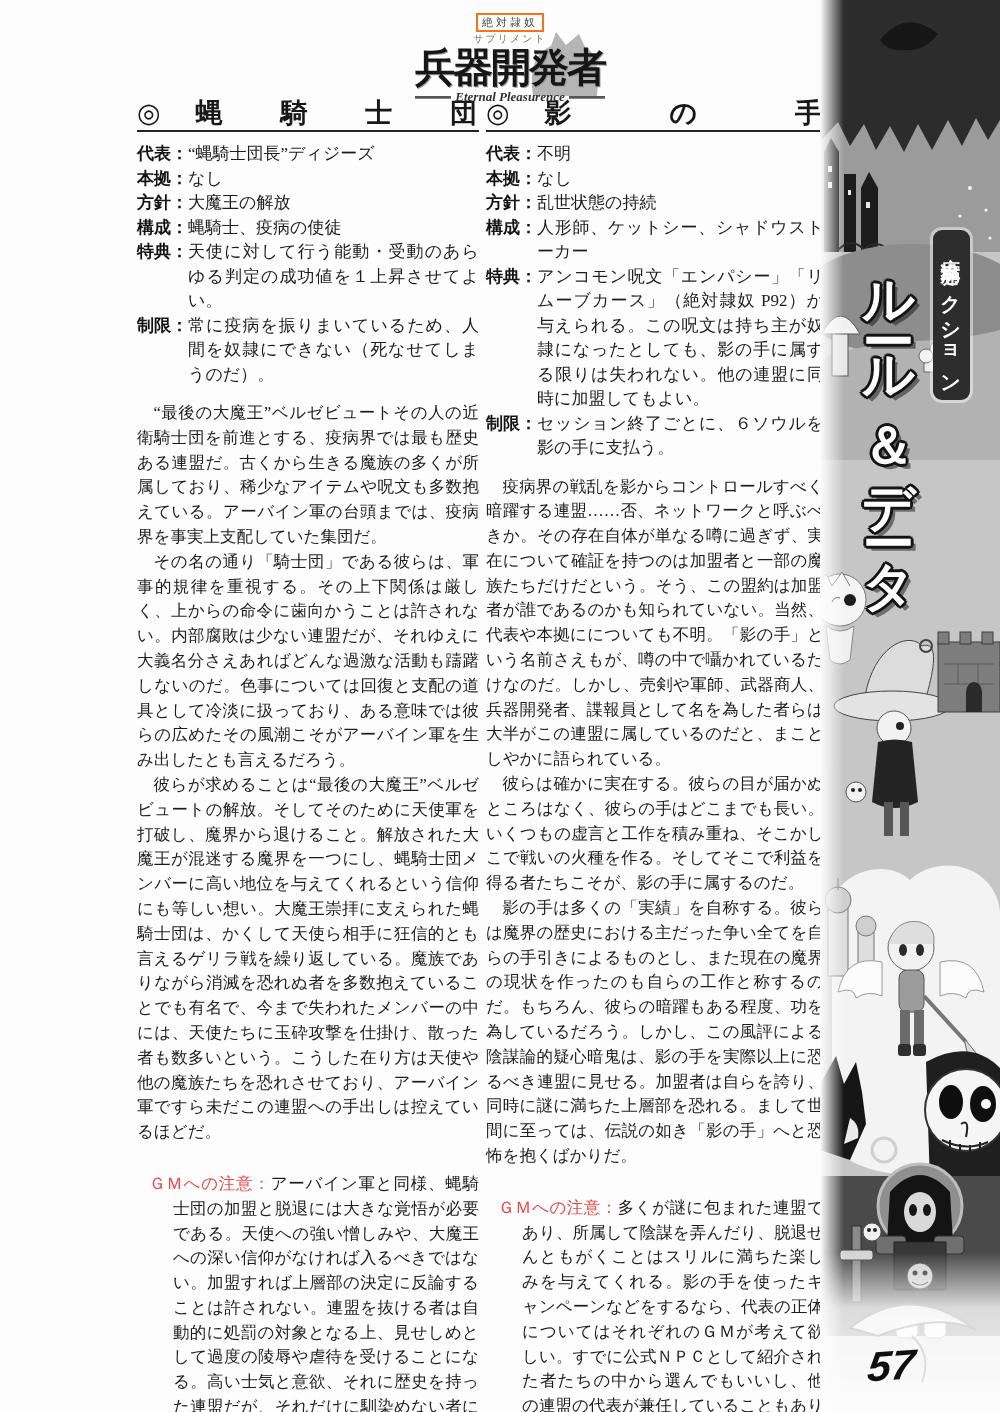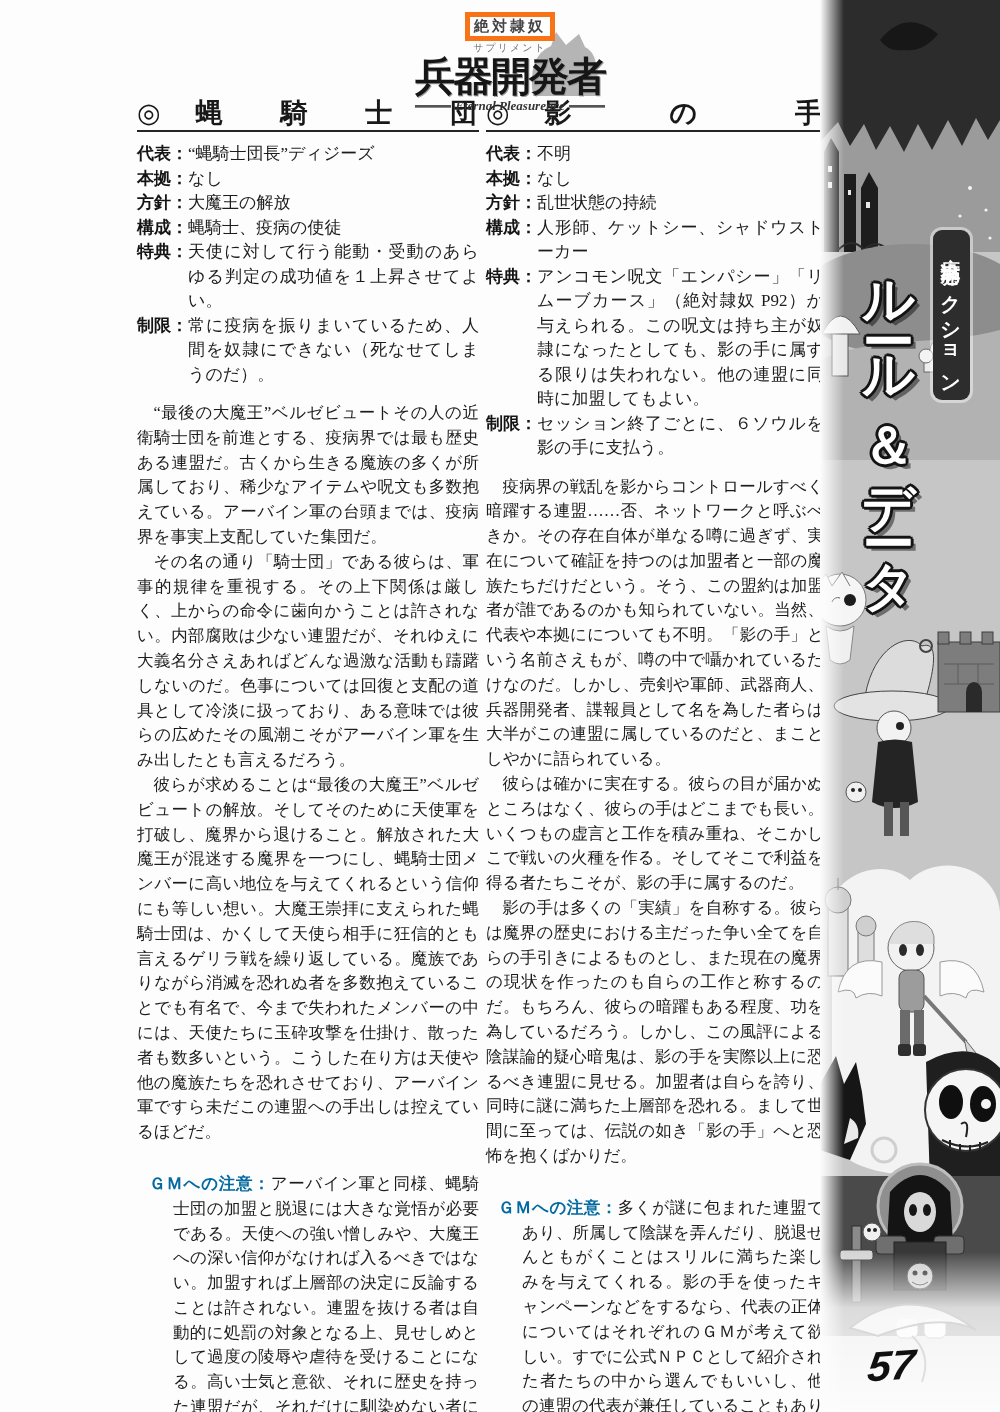--- a/index.html
+++ b/index.html
@@ -5,22 +5,22 @@
   html,body{margin:0;padding:0;background:#e8e8e8;}
   .page{
     position:relative;width:1000px;height:1412px;margin:0 auto;
     background:#fdfdfd;overflow:hidden;
     font-family:"Liberation Serif","DejaVu Serif",serif;color:#1c1c1c;
   }
   
   .logo{position:absolute;left:415px;top:12px;width:190px;text-align:center;z-index:5;}
   .logo-mascot{position:absolute;right:2px;top:18px;z-index:0;}
   .logo-badge{
-    display:inline-block;border:5px solid #f97316;font-family:"Liberation Sans",sans-serif;
-    font-size:15px;font-weight:bold;letter-spacing:3px;padding:0 4px;color:#444;background:#fff;
+    display:inline-block;border:2px solid #f97316;font-family:"Liberation Sans",sans-serif;
+    font-size:11px;font-weight:normal;letter-spacing:3px;padding:0 4px;color:#444;background:#fff;
     position:relative;z-index:2;
   }
   .logo-supp{display:block;font-family:"Liberation Sans",sans-serif;font-size:10px;
     letter-spacing:2px;color:#777;position:relative;z-index:2;}
   .logo-main{
     position:relative;z-index:2;font-family:"Liberation Sans",sans-serif;font-weight:900;
     font-size:40px;line-height:1.05;letter-spacing:-2px;color:#161616;
     text-shadow:1px 1px 0 #9a9a9a;
   }
   .logo-sub{
@@ -47,21 +47,21 @@
   }
   .field-text{flex:1;margin:0;text-align:justify;}
   .paras{margin-top:14px;}
   .para{
     margin:0;font-size:16.5px;line-height:24.8px;text-indent:1em;text-align:justify;
   }
   .gm{
     margin:26px 0 0 6px;font-size:16.5px;line-height:24.8px;text-align:justify;
     padding-left:30px;text-indent:-24px;
   }
-  .gm-label{font-family:"Liberation Sans",sans-serif;font-weight:bold;color:#0369a1;}
+  .gm-label{font-family:"Liberation Sans",sans-serif;font-weight:normal;color:#ef4444;}
   
   .art-strip{position:absolute;right:0;top:0;width:180px;height:1412px;overflow:hidden;}
   .art-strip svg{display:block;}
   .banner-section{
     position:absolute;top:230px;right:30px;writing-mode:vertical-rl;
     font-family:"Liberation Sans",sans-serif;font-weight:bold;font-size:20px;
     letter-spacing:4px;color:#ffffff;background:#2d2d2d;padding:12px 5px;border-radius:9px;
     box-shadow:0 0 0 3px rgba(250,250,250,0.5);
   }
   .banner-title{

